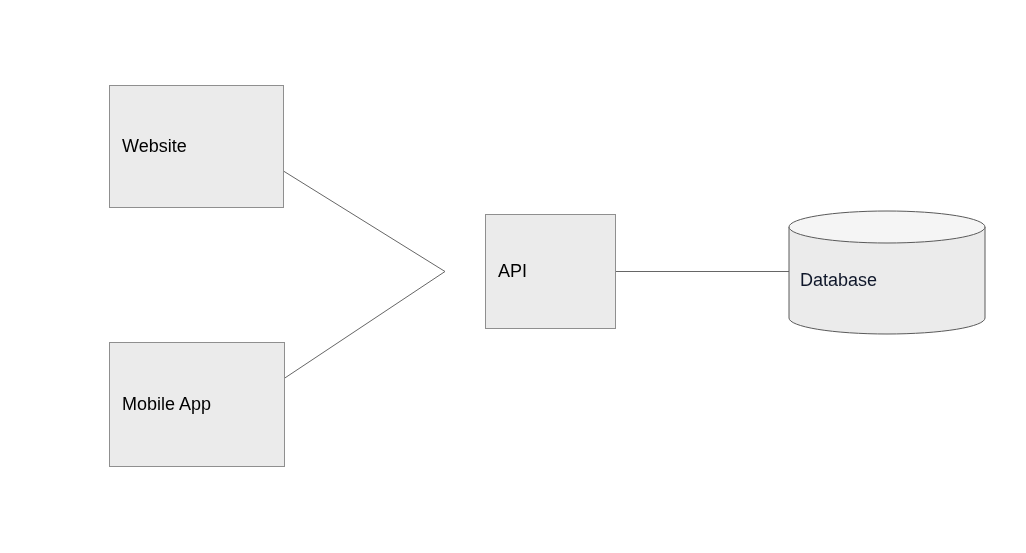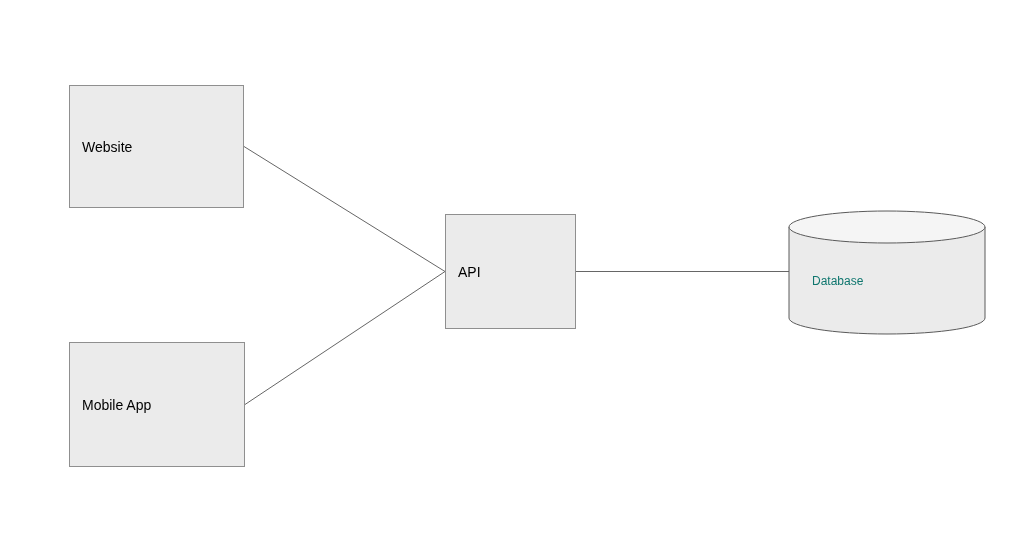--- a/index.html
+++ b/index.html
@@ -17,38 +17,38 @@
     width: 1026px; height: 553px;
   }
   .node {
     position: absolute;
     background: #ebebeb;
     border: 1px solid #8f8f8f;
     box-sizing: border-box;
     display: flex;
     align-items: center;
     padding-left: 12px;
-    font-size: 14px;
+    font-size: 18px;
     color: #000000;
+    margin-left: 40px;
   }
   .node-website    { left: 69px;  top: 85px;  width: 175px; height: 123px; }
   .node-mobile-app { left: 69px;  top: 342px; width: 176px; height: 125px; }
   .node-api        { left: 445px; top: 214px; width: 131px; height: 115px; }
   .cyl-label {
     position: absolute;
     left: 789px; top: 227px;
     width: 196px; height: 107px;
     box-sizing: border-box;
     display: flex;
     align-items: center;
     padding-left: 11px;
-    font-size: 12px;
-    color: #0f766e;
+    font-size: 18px;
+    color: #0f172a;
     pointer-events: none;
-    margin-left: 12px;
   }
   .edge-line { stroke: #666666; stroke-width: 1; fill: none; }
   .cyl-body  { fill: #ebebeb; stroke: #5a5a5a; stroke-width: 1; }
   .cyl-top   { fill: #f5f5f5; stroke: #5a5a5a; stroke-width: 1; }
 </style>
 </head>
 <body>
 
 <div class="canvas">
 

